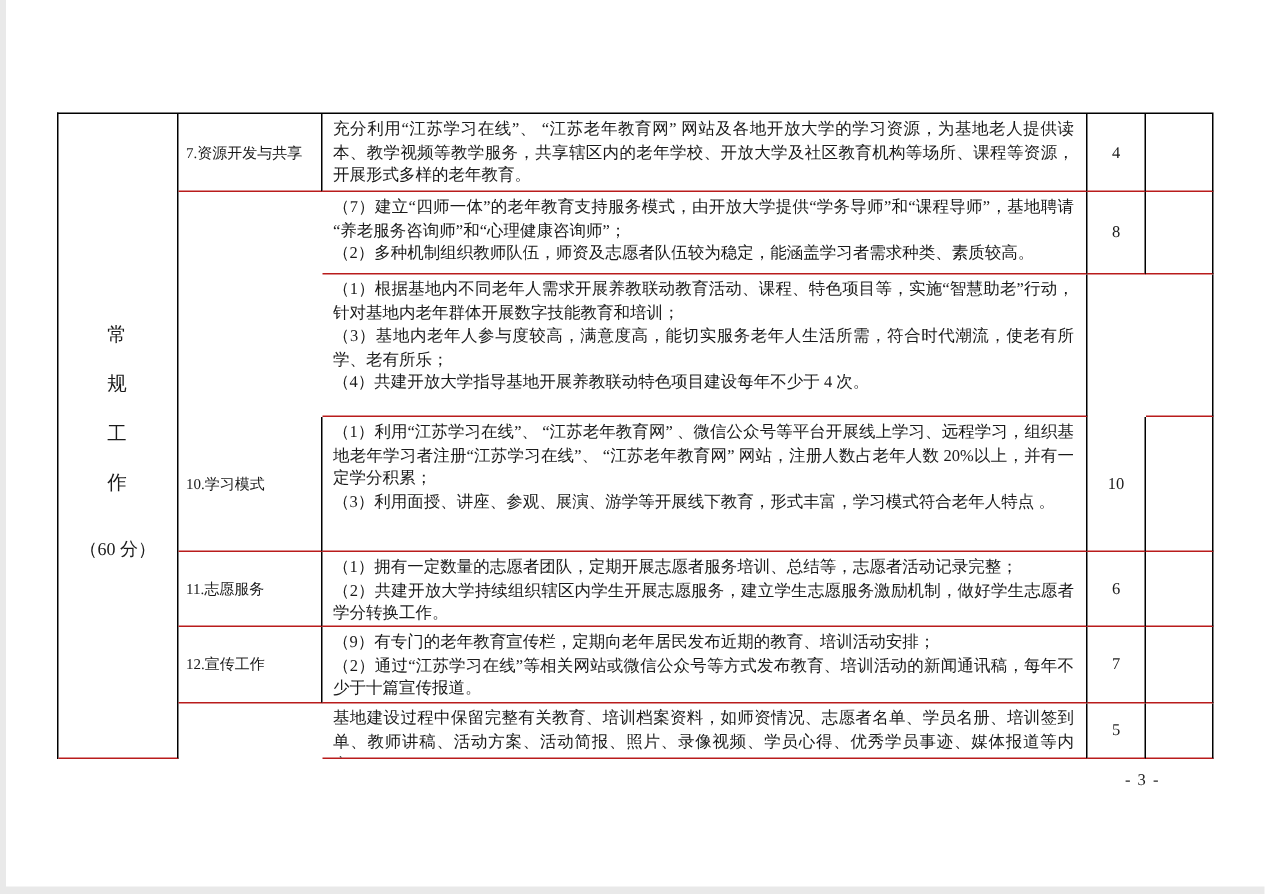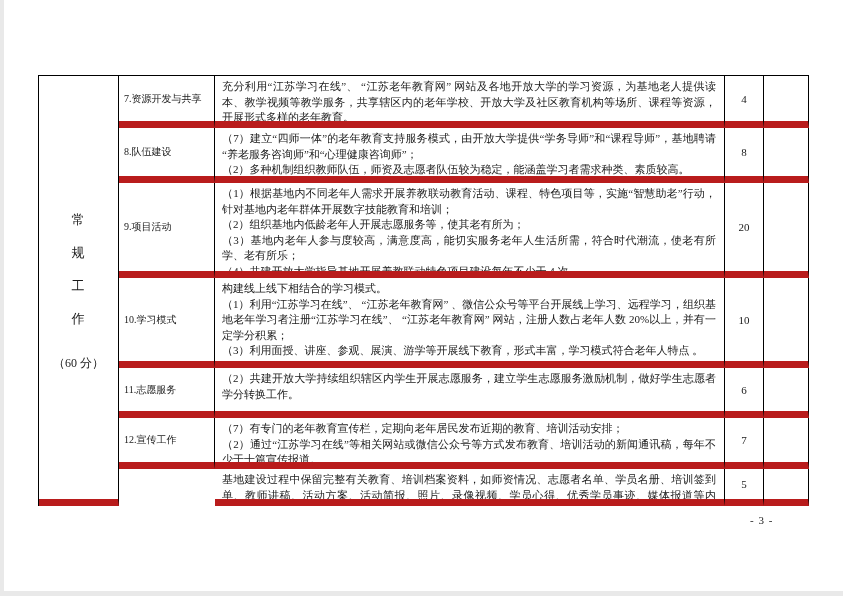--- a/index.html
+++ b/index.html
@@ -12,21 +12,21 @@
   .edge-left  { position:absolute; left:0; top:0; width:4px; height:596px; background:#e9e9e9; }
   .edge-bottom{ position:absolute; left:0; top:591px; width:843px; height:5px; background:#e9e9e9; }
 
   .eval-table {
     position:absolute; left:38px; top:75px;
     display:grid;
     grid-template-columns:80px 96px 510px 39px 45px;
     grid-template-rows:52px 55px 95px 90px 50px 51px 37px;
     border-top:1px solid #000; border-left:1px solid #000;
   }
-  .cell { border-right:1px solid #000; border-bottom:7px solid #b91c1c; overflow:hidden; box-sizing:border-box; }
+  .cell { border-right:1px solid #000; border-bottom:1px solid #b91c1c; overflow:hidden; box-sizing:border-box; }
 
   .cat-cell {
     grid-column:1; grid-row:1 / 8;
     display:flex; flex-direction:column; align-items:center; justify-content:center;
   }
   .cat-char  { font-size:13px; line-height:13px; margin:10px 0; letter-spacing:1px; }
   .cat-score { font-size:12px; margin-top:20px; white-space:nowrap; }
 
   .c2{grid-column:2} .c3{grid-column:3} .c4{grid-column:4} .c5{grid-column:5}
   .gr1{grid-row:1} .gr2{grid-row:2} .gr3{grid-row:3} .gr4{grid-row:4}
@@ -67,57 +67,53 @@
     <div class="cat-score">（60 分）</div>
   </div>
 
   <div class="cell label-cell c2 gr1">7.资源开发与共享</div>
   <div class="cell desc-cell c3 gr1">
     <p>充分利用“江苏学习在线”、 “江苏老年教育网” 网站及各地开放大学的学习资源，为基地老人提供读本、教学视频等教学服务，共享辖区内的老年学校、开放大学及社区教育机构等场所、课程等资源，开展形式多样的老年教育。</p>
   </div>
   <div class="cell score-cell c4 gr1">4</div>
   <div class="cell c5 gr1"></div>
 
-  <div class="cell label-cell c2 gr2">8.队伍建设</div>
   <div class="cell desc-cell c3 gr2">
     <p>（7）建立“四师一体”的老年教育支持服务模式，由开放大学提供“学务导师”和“课程导师”，基地聘请“养老服务咨询师”和“心理健康咨询师”；</p>
     <p>（2）多种机制组织教师队伍，师资及志愿者队伍较为稳定，能涵盖学习者需求种类、素质较高。</p>
   </div>
   <div class="cell score-cell c4 gr2">8</div>
   <div class="cell c5 gr2"></div>
 
-  <div class="cell label-cell c2 gr3">9.项目活动</div>
   <div class="cell desc-cell c3 gr3">
     <p>（1）根据基地内不同老年人需求开展养教联动教育活动、课程、特色项目等，实施“智慧助老”行动，针对基地内老年群体开展数字技能教育和培训；</p>
-    <p>（2）组织基地内低龄老年人开展志愿服务等，使其老有所为；</p>
     <p>（3）基地内老年人参与度较高，满意度高，能切实服务老年人生活所需，符合时代潮流，使老有所学、老有所乐；</p>
     <p>（4）共建开放大学指导基地开展养教联动特色项目建设每年不少于 4 次。</p>
   </div>
-  <div class="cell score-cell c4 gr3">20</div>
   <div class="cell c5 gr3"></div>
 
   <div class="cell label-cell c2 gr4">10.学习模式</div>
   <div class="cell desc-cell c3 gr4">
-    <p>构建线上线下相结合的学习模式。</p>
     <p>（1）利用“江苏学习在线”、 “江苏老年教育网” 、微信公众号等平台开展线上学习、远程学习，组织基地老年学习者注册“江苏学习在线”、 “江苏老年教育网” 网站，注册人数占老年人数 20%以上，并有一定学分积累；</p>
     <p>（3）利用面授、讲座、参观、展演、游学等开展线下教育，形式丰富，学习模式符合老年人特点 。</p>
   </div>
   <div class="cell score-cell c4 gr4">10</div>
   <div class="cell c5 gr4"></div>
 
   <div class="cell label-cell c2 gr5">11.志愿服务</div>
   <div class="cell desc-cell c3 gr5">
+    <p>（1）拥有一定数量的志愿者团队，定期开展志愿者服务培训、总结等，志愿者活动记录完整；</p>
     <p>（2）共建开放大学持续组织辖区内学生开展志愿服务，建立学生志愿服务激励机制，做好学生志愿者学分转换工作。</p>
   </div>
   <div class="cell score-cell c4 gr5">6</div>
   <div class="cell c5 gr5"></div>
 
   <div class="cell label-cell c2 gr6">12.宣传工作</div>
   <div class="cell desc-cell c3 gr6">
-    <p>（7）有专门的老年教育宣传栏，定期向老年居民发布近期的教育、培训活动安排；</p>
+    <p>（9）有专门的老年教育宣传栏，定期向老年居民发布近期的教育、培训活动安排；</p>
     <p>（2）通过“江苏学习在线”等相关网站或微信公众号等方式发布教育、培训活动的新闻通讯稿，每年不少于十篇宣传报道。</p>
   </div>
   <div class="cell score-cell c4 gr6">7</div>
   <div class="cell c5 gr6"></div>
 
   <div class="cell desc-cell c3 gr7">
     <p>基地建设过程中保留完整有关教育、培训档案资料，如师资情况、志愿者名单、学员名册、培训签到单、教师讲稿、活动方案、活动简报、照片、录像视频、学员心得、优秀学员事迹、媒体报道等内容。</p>
   </div>
   <div class="cell score-cell c4 gr7">5</div>
   <div class="cell c5 gr7"></div>

